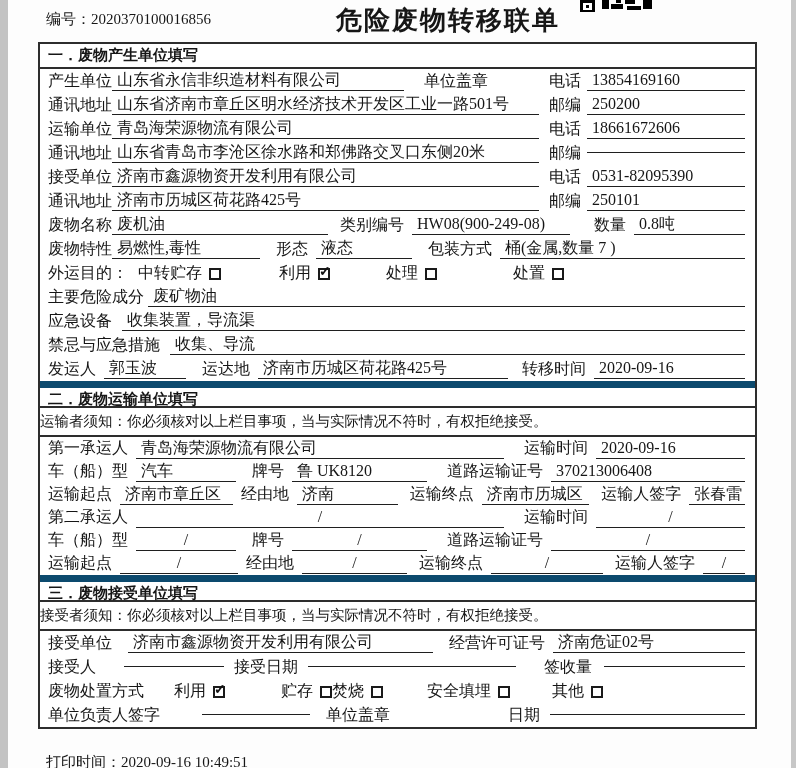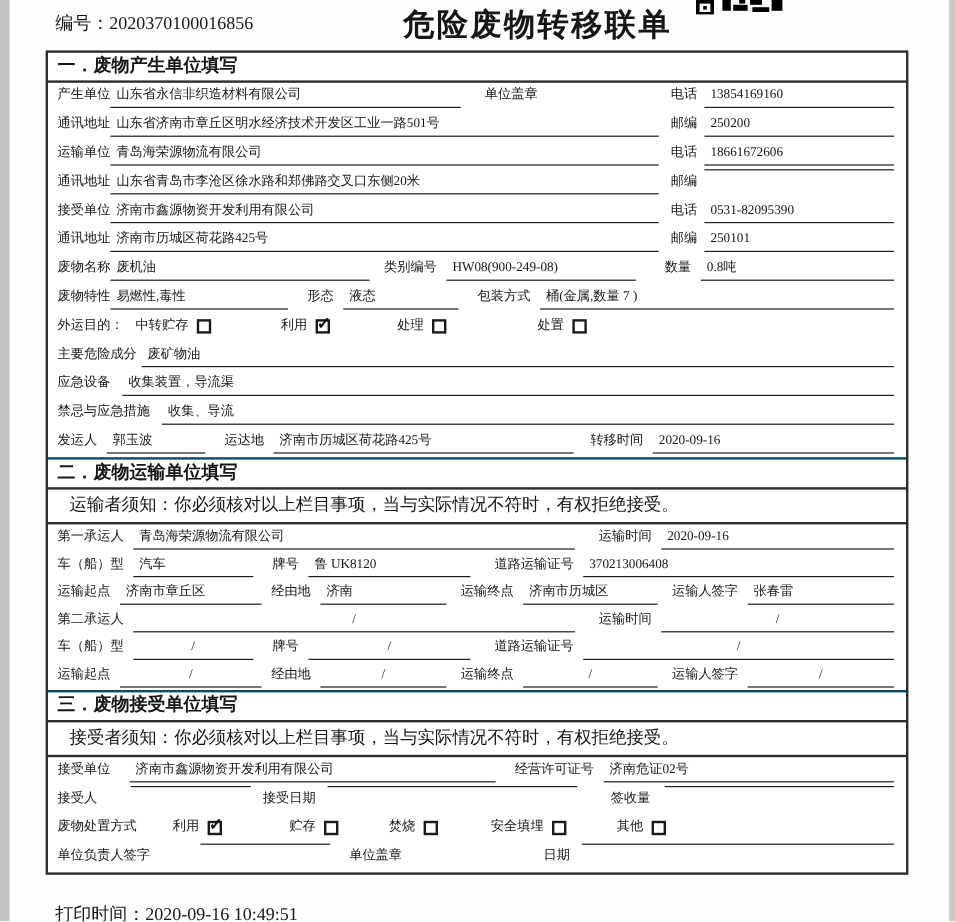--- a/index.html
+++ b/index.html
@@ -15,26 +15,26 @@
 
   .serial { position:absolute; left:46px; top:10px; font-size:15px; white-space:nowrap; }
   .doc-title { position:absolute; left:110px; width:676px; top:3px; text-align:center;
                font-size:26px; font-weight:bold; letter-spacing:2px; }
   .qr { position:absolute; left:580px; top:0; }
 
   .form { position:absolute; left:38px; top:42px; width:719px; background:#fff;
           border:2px solid #2d2d2d;font-family:Liberation Serif, serif; }
   .sec-head { height:25px; line-height:22px; font-weight:bold; font-size:15px;
               padding-left:8px; border-bottom:2px solid #2d2d2d; }
-  .sec-head.mid { height:27px; border-top:2px solid #0c4a6e; }
-  .notice { height:29px; line-height:26px; padding-left:18px; border-bottom:2px solid #2d2d2d;
+  .sec-head.mid { height:27px; border-top:7px solid #0c4a6e; }
+  .notice { height:29px; line-height:26px; padding-left:0; border-bottom:2px solid #2d2d2d;
             font-size:14.5px; white-space:nowrap; }
 
-  .row { display:flex; align-items:flex-start; height:24px; padding:0 10px 1px 8px;
-         font-size:11px; }
+  .row { display:flex; align-items:center; height:24px; padding:0 10px 1px 8px;
+         font-size:16px; }
   .row.h23 { height:23px; }
   .lbl { white-space:nowrap; line-height:20px; }
   .u { border-bottom:1px solid #1f1f1f; padding:0 5px; white-space:nowrap;
        overflow:hidden; line-height:20px; min-width:20px; }
   .u.f { flex:1 1 auto; }
   .u.c { text-align:center; }
 
   .grp { display:flex; align-items:flex-end; }
   .cb { display:inline-block; width:12px; height:12px; border:2px solid #1a1a1a;
         margin-left:7px; margin-bottom:3px; position:relative; }
@@ -255,21 +255,21 @@
     <div class="row">
       <span class="lbl">废物处置方式</span>
       <span class="grp" style="margin-left:30px">
         <span class="lbl">利用</span>
         <span class="cb checked"></span>
       </span>
       <span class="grp" style="margin-left:56px">
         <span class="lbl">贮存</span>
         <span class="cb"></span>
       </span>
-      <span class="grp" style="margin-left:42px">
+      <span class="grp" style="">
         <span class="lbl">焚烧</span>
         <span class="cb"></span>
       </span>
       <span class="grp" style="margin-left:44px">
         <span class="lbl">安全填埋</span>
         <span class="cb"></span>
       </span>
       <span class="grp" style="margin-left:42px">
         <span class="lbl">其他</span>
         <span class="cb"></span>

